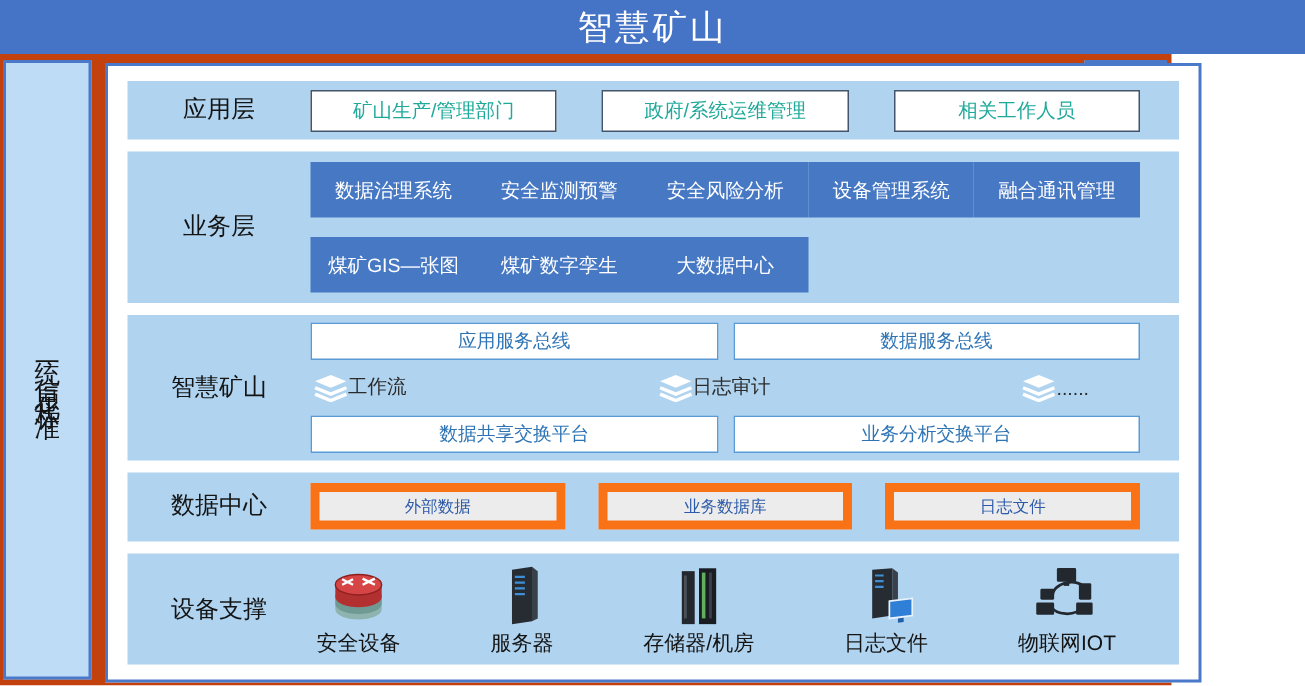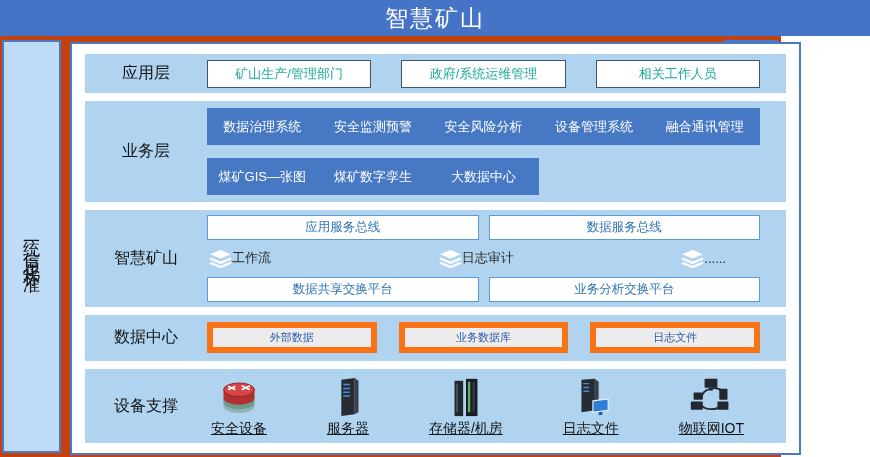--- a/index.html
+++ b/index.html
@@ -55,21 +55,21 @@
   
   .row.dc { height:47px; }
   .dc-grid { display:grid; grid-template-columns:repeat(3,1fr); gap:22px; }
   .dc-box { height:31px; background:#ececec; border:6px solid #f97316; color:#2d5ba9;
             font-size:11px; display:flex; align-items:center; justify-content:center; }
 
   
   .row.dev { height:75px; }
   .dev-grid { display:flex; justify-content:space-between; padding:0 16px 0 4px; }
   .dev-item { display:flex; flex-direction:column; align-items:center; gap:2px; }
-  .dev-item .txt { font-size:14px; color:#141414;text-decoration:underline; }
+  .dev-item .txt { font-size:14px; color:#141414; }
   .dev-icon { height:44px; display:flex; align-items:flex-end; justify-content:center; }
 </style>
 </head>
 <body>
 
 <div class="stage">
 
   <div class="banner">
     <div class="banner-title">智慧矿山</div>
   </div>

